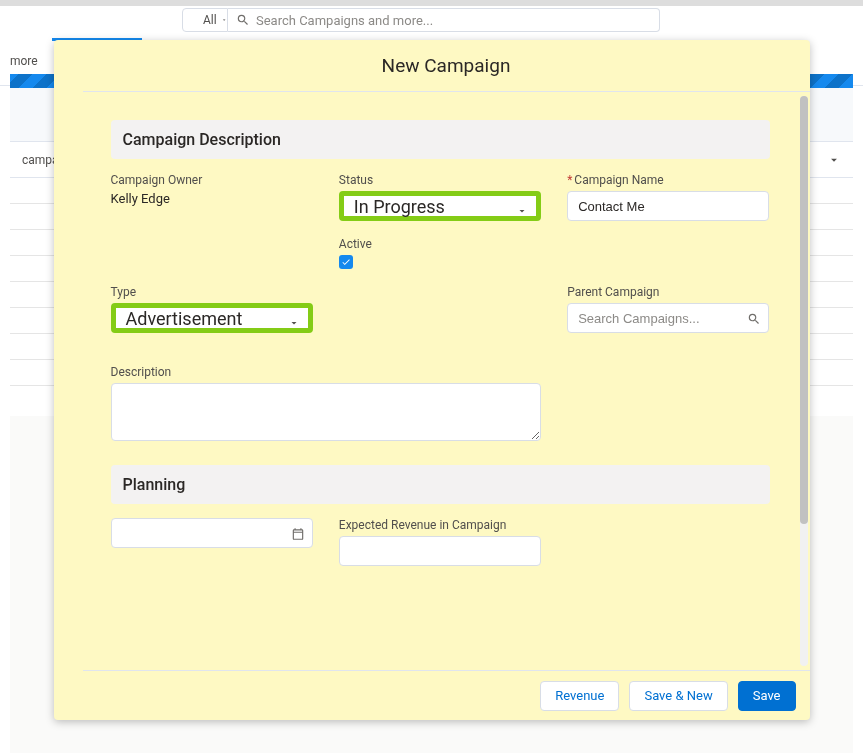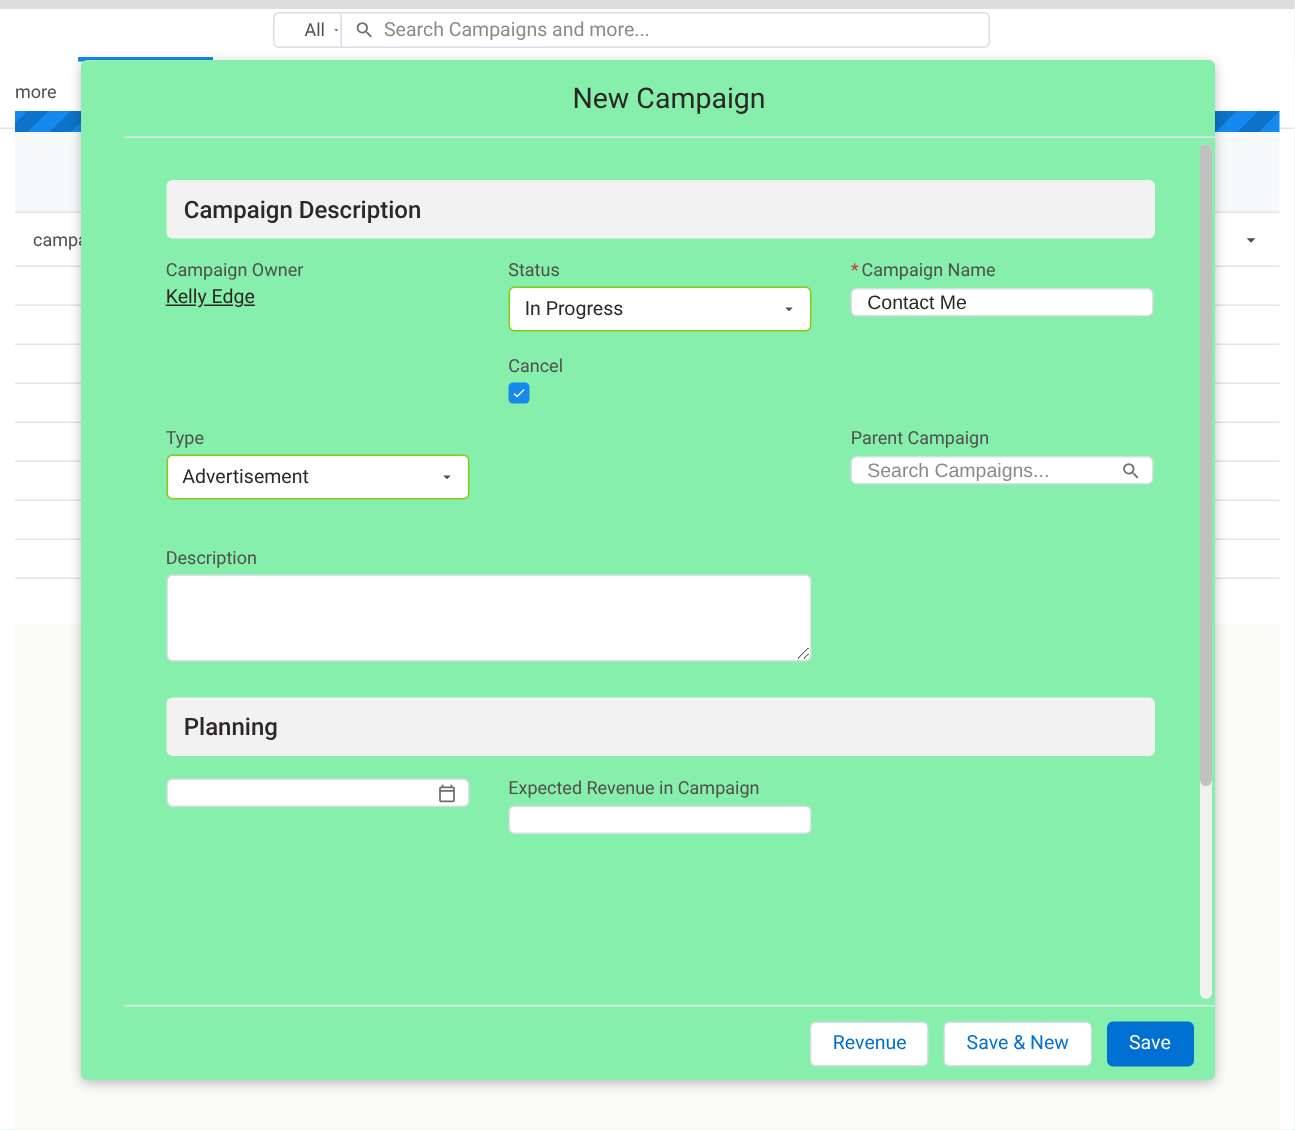--- a/index.html
+++ b/index.html
@@ -17,45 +17,45 @@
   .bg-blue-band { position:absolute; top:74px; left:10px; right:10px; height:14px; background: repeating-linear-gradient(-45deg,#1589ee,#1589ee 10px,#0d72c9 10px,#0d72c9 20px);}
   .bg-subhead { position:absolute; top:88px; left:10px; right:10px; height:54px; background:#f7f9fb; border-bottom:1px solid #e0e5ee;}
   .bg-list { position:absolute; top:142px; left:10px; right:10px; height:274px; background:#fff; }
   .bg-list-row { height:26px; border-bottom:1px solid #e5e5e5;}
   .bg-list-header { height:36px; border-bottom:1px solid #e0e5ee; display:flex; align-items:center; justify-content:space-between; padding:0 12px; font-size:12px; color:#514f4d;}
   .bg-list-header svg { width:14px; height:14px; fill:#514f4d;}
   .bg-gray-bottom { position:absolute; top:416px; left:10px; right:10px; bottom:0; background:#fafaf9;}
   
   
   .modal-backdrop { position:absolute; top:0; left:0; right:0; bottom:0; background:rgba(240,240,240,0.0); display:flex; align-items:flex-start; justify-content:center;}
-  .modal { position:relative; margin-top:40px; width:756px; height:680px; background:#86efac; border-radius:4px; box-shadow:0 2px 8px rgba(0,0,0,0.25); display:flex; flex-direction:column;padding-left:29px; }
+  .modal { position:relative; margin-top:40px; width:756px; height:680px; background:#fef9c3; border-radius:4px; box-shadow:0 2px 8px rgba(0,0,0,0.25); display:flex; flex-direction:column;padding-left:29px; }
   .modal-close { position:absolute; top:-28px; right:-6px; width:28px; height:28px; cursor:pointer; }
   .modal-close svg { width:22px; height:22px; fill:#fff; }
   
   .modal-header { height:52px; display:flex; align-items:center; justify-content:center; border-bottom:1px solid #e0e5ee; }
   .modal-title { font-size:19px; color:#2b2826; font-weight:400;}
   
   .modal-body-wrap { flex:1; position:relative; overflow:hidden;}
   .modal-body { position:absolute; top:0; left:0; right:12px; bottom:0; overflow-y:auto; padding: 28px 28px 20px 28px;}
   .scrollbar { position:absolute; right:2px; top:4px; bottom:4px; width:8px; background:#f1f1f1; border-radius:4px;}
   .scrollbar-thumb { position:absolute; top:0; width:8px; height:75%; background:#c1c1c1; border-radius:4px;}
   
   .section-header { background:#f3f2f2; border-radius:4px; padding:10px 12px; font-size:16px; color:#2b2826; font-weight:500; margin-bottom:14px;}
   
   .form-grid { display:grid; grid-template-columns: 1fr 1fr 1fr; column-gap:26px; row-gap:16px; margin-bottom:20px;}
   .full-row { grid-column: 1 / span 2; }
   
   .field-label { font-size:12px; color:#514f4d; margin-bottom:4px; display:block;}
   .field-label .req { color:#c23934; margin-right:2px;}
-  .static-value { font-size:13px; color:#2b2826; margin-top:2px;text-decoration:underline;}
-  
-  .text-input { width:100%; height:19px; border:1px solid #d8dde6; border-radius:4px; padding:0 10px; font-size:13px; color:#2b2826; background:#fff;}
+  .static-value { font-size:13px; color:#2b2826; margin-top:2px;}
+  
+  .text-input { width:100%; height:30px; border:1px solid #d8dde6; border-radius:4px; padding:0 10px; font-size:13px; color:#2b2826; background:#fff;}
   .text-input::placeholder { color:#8c8a87;}
   
-  .select-box { width:100%; height:30px; border:1px solid #84cc16; border-radius:4px; padding:0 28px 0 10px; font-size:13px; color:#2b2826; background:#fff; display:flex; align-items:center; position:relative; cursor:pointer;}
+  .select-box { width:100%; height:30px; border:5px solid #84cc16; border-radius:4px; padding:0 28px 0 10px; font-size:18px; color:#2b2826; background:#fff; display:flex; align-items:center; position:relative; cursor:pointer;}
   .select-caret { position:absolute; right:8px; top:50%; transform:translateY(-50%); width:12px; height:12px;}
   .select-caret svg { width:12px; height:12px; fill:#514f4d;}
   
   .lookup-box { position:relative;}
   .lookup-box .text-input { padding-right:28px;}
   .lookup-icon { position:absolute; right:8px; top:50%; transform:translateY(-50%); width:14px; height:14px;}
   .lookup-icon svg { width:14px; height:14px; fill:#706e6b;}
   
   .textarea { width:100%; height:58px; border:1px solid #d8dde6; border-radius:4px; padding:6px 10px; font-size:13px; resize:vertical; background:#fff;}
   
@@ -150,21 +150,21 @@
           </div>
         </div>
 
         <div>
           <span class="field-label"><span class="req">*</span><span>Campaign Name</span></span>
           <input class="text-input" type="text" value="Contact Me" style="">
         </div>
         <div></div>
 
         <div>
-          <span class="field-label">Cancel</span>
+          <span class="field-label">Active</span>
           <div class="checkbox">
             <svg viewBox="0 0 24 24">
                   <path d="M9 16.17L4.83 12l-1.42 1.41L9 19 21 7l-1.41-1.41z"></path>
                 </svg>
           </div>
         </div>
         <div></div>
 
         <div>
           <span class="field-label">Type</span>

